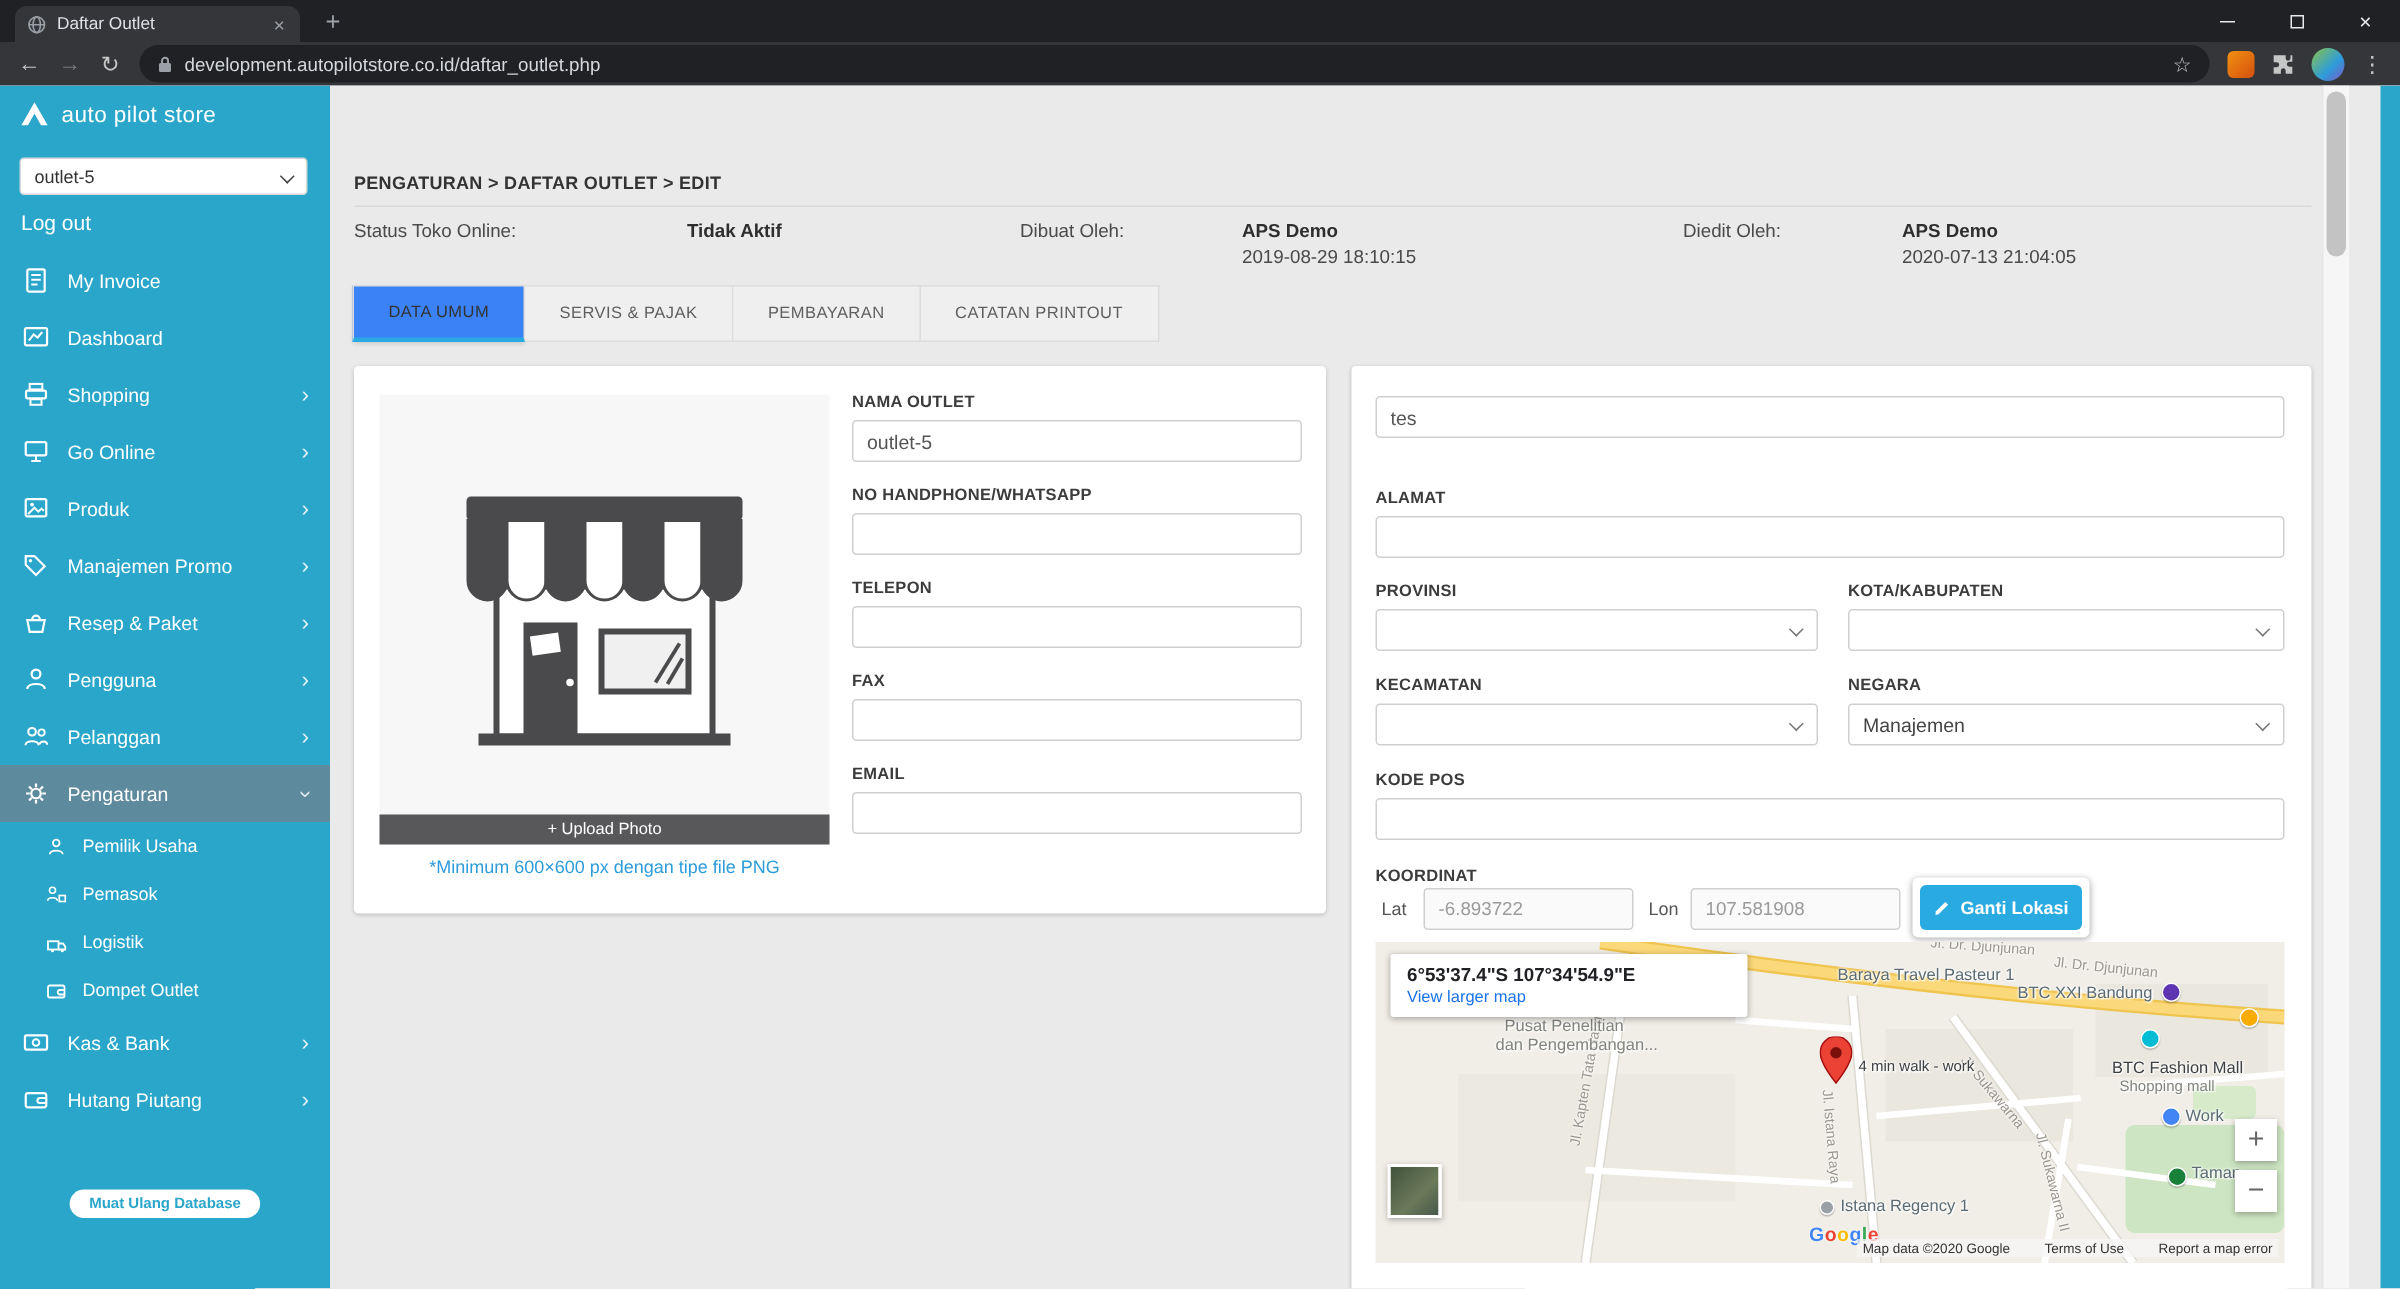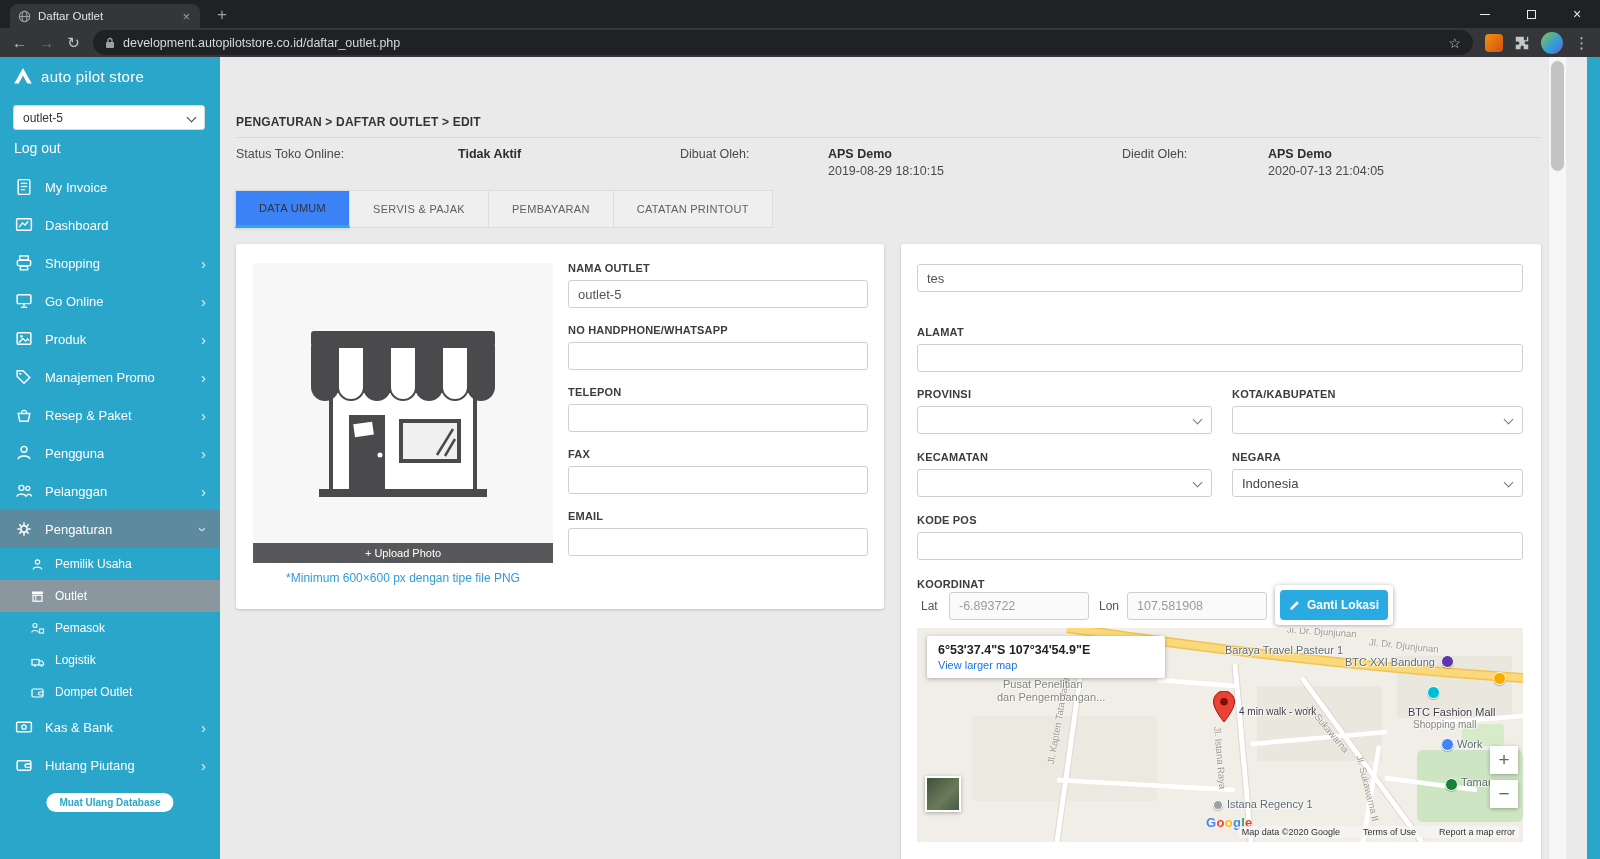--- a/index.html
+++ b/index.html
@@ -325,30 +325,20 @@
 
       <div class="smi">
         <span class="icn">
             <svg viewBox="0 0 15 15" width="15" height="15">
               <circle cx="7.5" cy="5" r="2.2" fill="none" stroke="#fff" stroke-width="1.2"></circle>
               <path d="M3.2,12.5 C3.2,9.3 11.8,9.3 11.8,12.5" fill="none" stroke="#fff" stroke-width="1.2"></path>
             </svg>
           </span>
         <span>Pemilik Usaha</span>
       </div>
-      <div class="smi active">
-        <span class="icn">
-            <svg viewBox="0 0 15 15" width="15" height="15">
-              <rect x="2" y="2.5" width="11" height="2.6" fill="#fff"></rect>
-              <rect x="3" y="6.2" width="9" height="6" fill="none" stroke="#fff" stroke-width="1.2"></rect>
-              <line x1="5.8" y1="6.2" x2="5.8" y2="12.2" stroke="#fff" stroke-width="1"></line>
-            </svg>
-          </span>
-        <span>Outlet</span>
-      </div>
       <div class="smi">
         <span class="icn">
             <svg viewBox="0 0 15 15" width="15" height="15">
               <circle cx="5" cy="4.5" r="2" fill="none" stroke="#fff" stroke-width="1.1"></circle>
               <path d="M1.8,11.5 C1.8,8.8 8.2,8.8 8.2,11.5" fill="none" stroke="#fff" stroke-width="1.1"></path>
               <rect x="9.5" y="8" width="4" height="4" fill="none" stroke="#fff" stroke-width="1.1"></rect>
             </svg>
           </span>
         <span>Pemasok</span>
       </div>
@@ -489,21 +479,21 @@
       <div class="fgrp" style="left:16px;top:207px;width:295px">
         <label class="flabel">KECAMATAN</label>
         <div class="fselect">
           <span></span>
           <span class="caret"></span>
         </div>
       </div>
       <div class="fgrp" style="left:331px;top:207px;width:291px">
         <label class="flabel">NEGARA</label>
         <div class="fselect">
-          <span>Indonesia</span>
+          <span>Manajemen</span>
           <span class="caret"></span>
         </div>
       </div>
       <div class="fgrp" style="left:16px;top:270px;width:606px">
         <label class="flabel">KODE POS</label>
         <input class="finput" value="" style="">
       </div>
 
       <label class="flabel" style="position:absolute;left:16px;top:334px">KOORDINAT</label>
       <span class="coordlbl" style="left:20px;top:355px">Lat</span>

